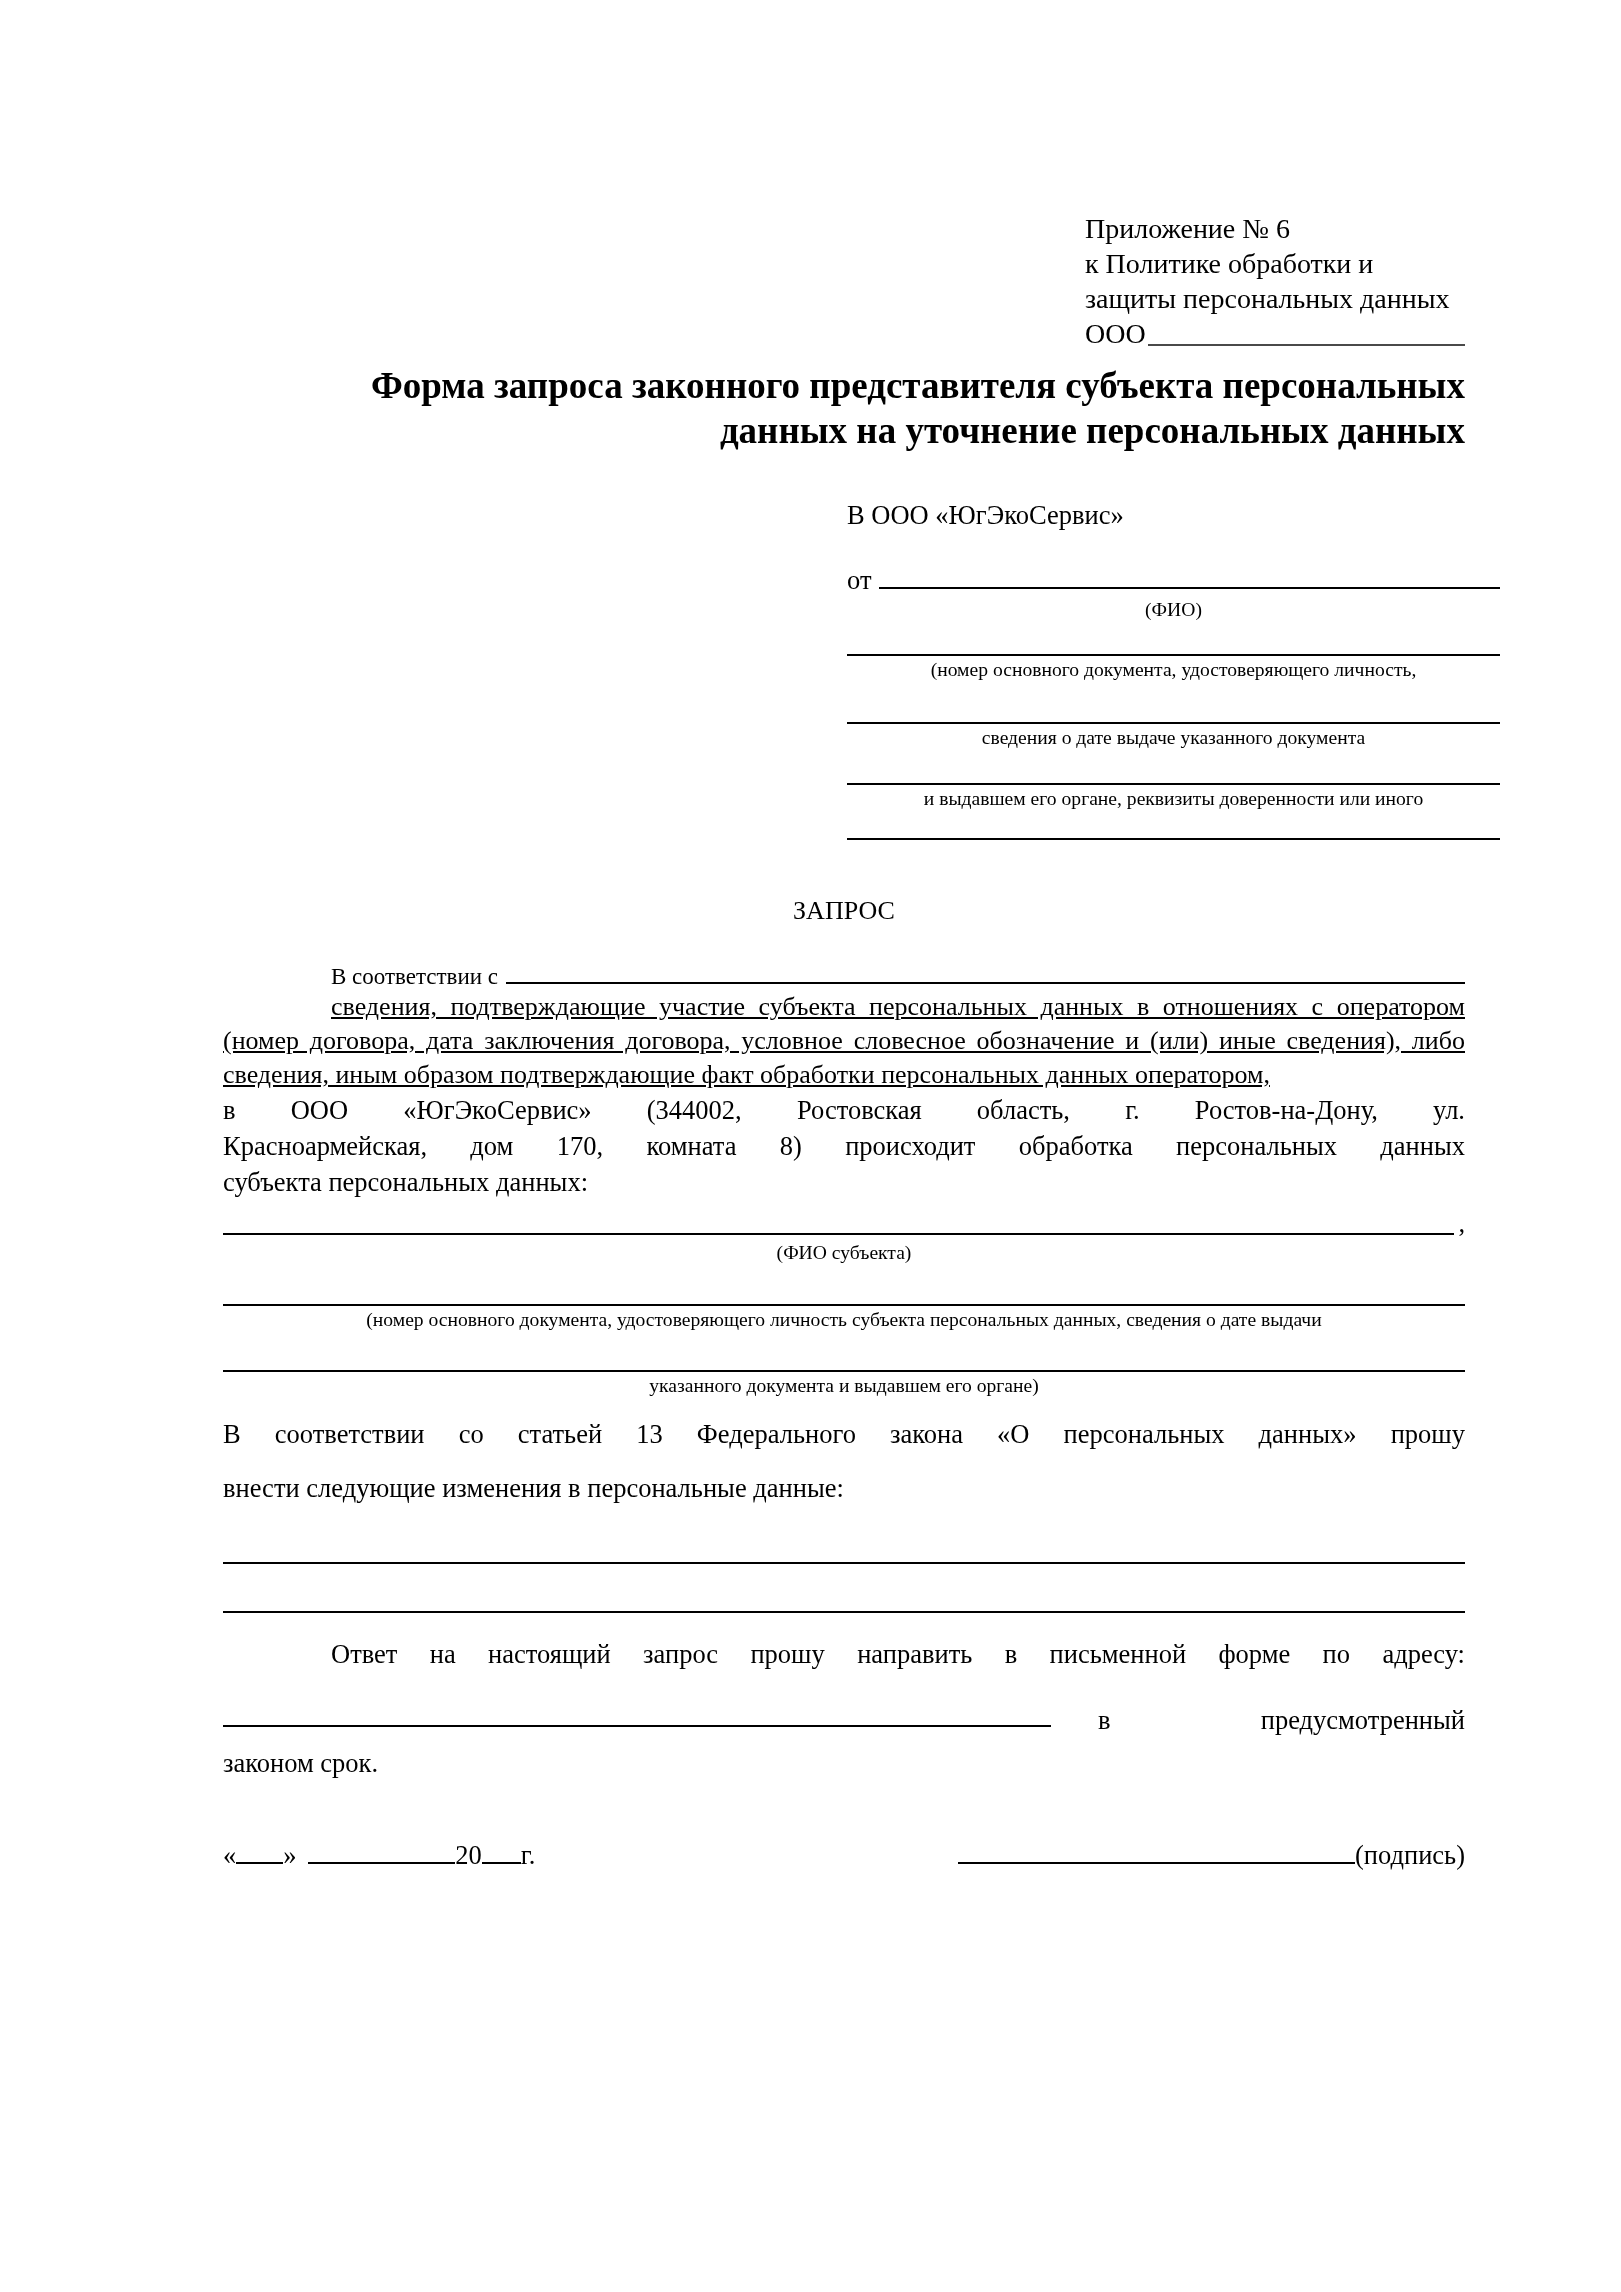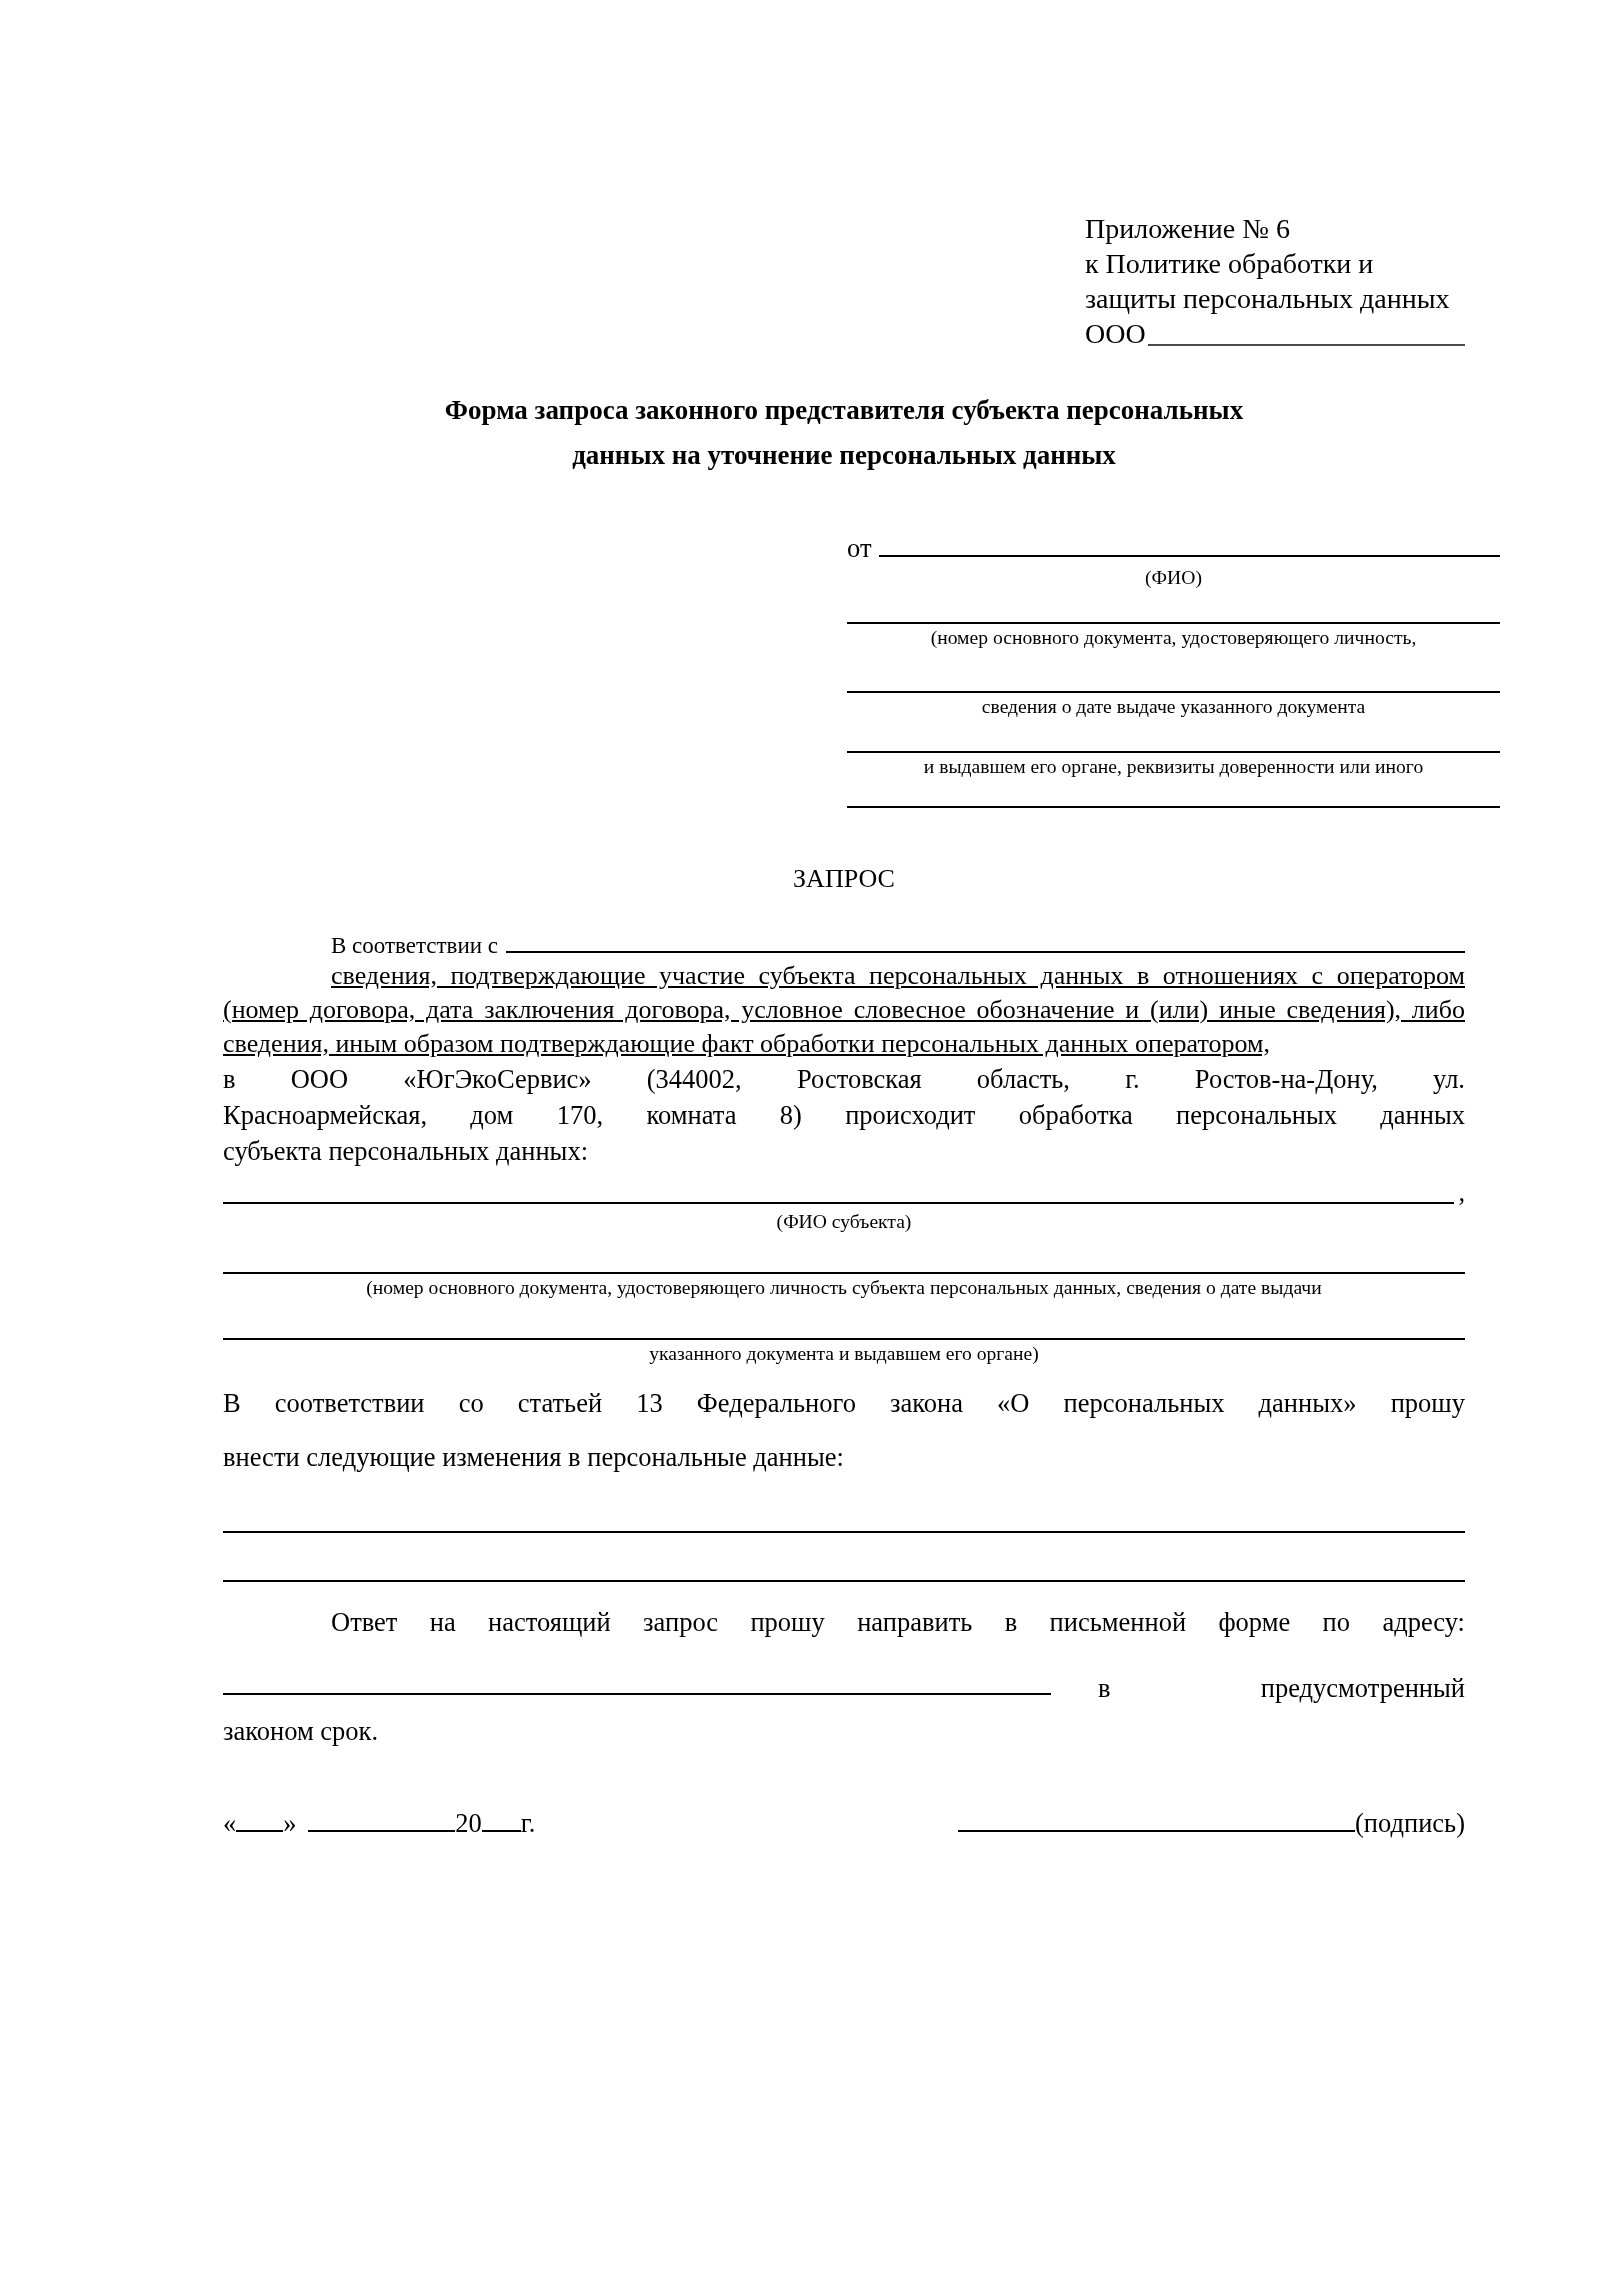--- a/index.html
+++ b/index.html
@@ -13,21 +13,21 @@
     font-family: "Liberation Serif", "DejaVu Serif", serif;
     padding: 211px 156px 0 223px;
     overflow: hidden;
   }
   
   .appendix { margin-left: 862px; font-size: 28px; line-height: 35px; }
   .ooo-row { display: flex; align-items: flex-end; }
   .ooo-fill { flex: 1; border-bottom: 2px solid #4a4a4a; margin: 0 0 4.9px 2px; }
 
   
-  .title { margin-top: 37px; text-align: center; font-weight: 700; font-size: 27px; line-height: 45px; }
+  .title { margin-top: 12px; text-align: right; font-weight: 700; font-size: 37px; line-height: 45px; }
 
   
   .addr { margin-left: 624px; margin-right: -35px; margin-top: 43px; font-size: 26.5px; }
   .addr-to { line-height: 39px; }
   .from-row { display: flex; align-items: flex-end; height: 43px; margin-top: 17.6px; }
   .fill { flex: 1; border-bottom: 2.9px solid #000; margin: 0 0 6.9px 7.8px; }
   .cap { font-size: 19.6px; line-height: 27.4px; text-align: center; }
   .blank { border-bottom: 2.9px solid #000; }
   .b1 { height: 33px; } .b2 { height: 41px; } .b3 { height: 33px; } .b4 { height: 27.4px; }
 
@@ -79,20 +79,21 @@
       <span class="ooo-fill"></span>
     </div>
   </div>
 
   <div class="title">
     <div>Форма запроса законного представителя субъекта персональных</div>
     <div>данных на уточнение персональных данных</div>
   </div>
 
   <div class="addr">
+    <div class="addr-to">В ООО «ЮгЭкоСервис»</div>
     <div class="from-row">
       <span>от</span>
       <span class="fill"></span>
     </div>
     <div class="cap">(ФИО)</div>
 
     <div class="blank b1"></div>
     <div class="cap">(номер основного документа, удостоверяющего личность,</div>
 
     <div class="blank b2"></div>

